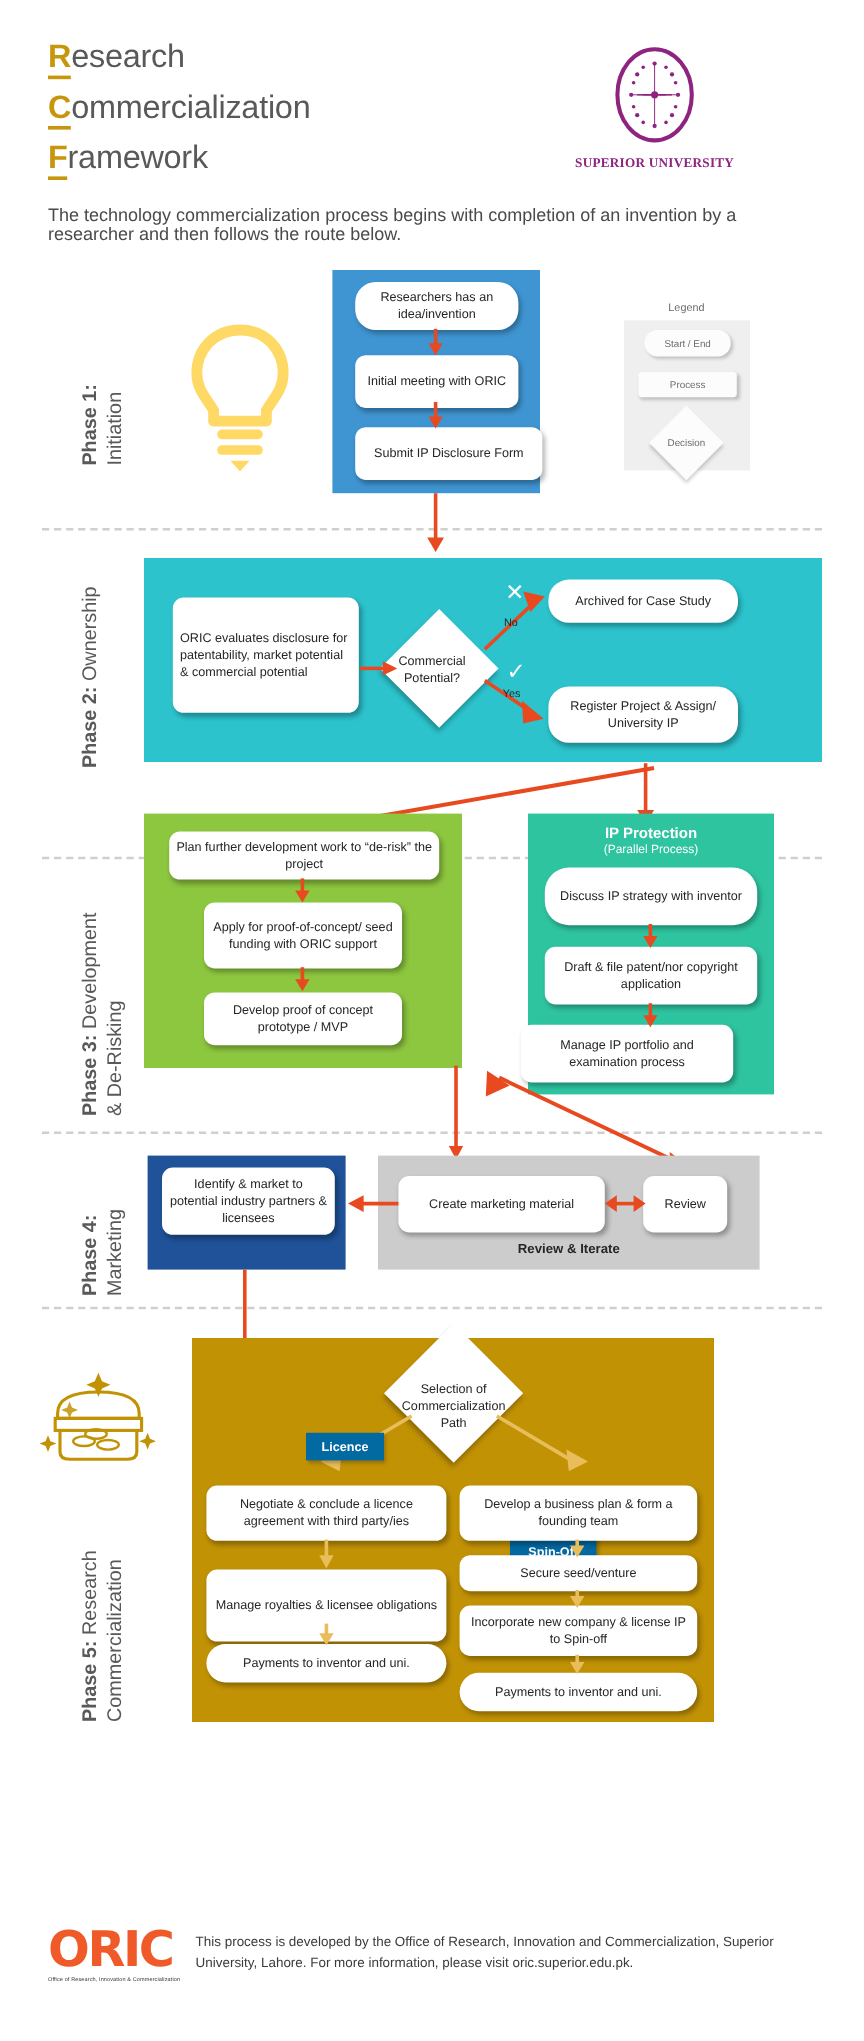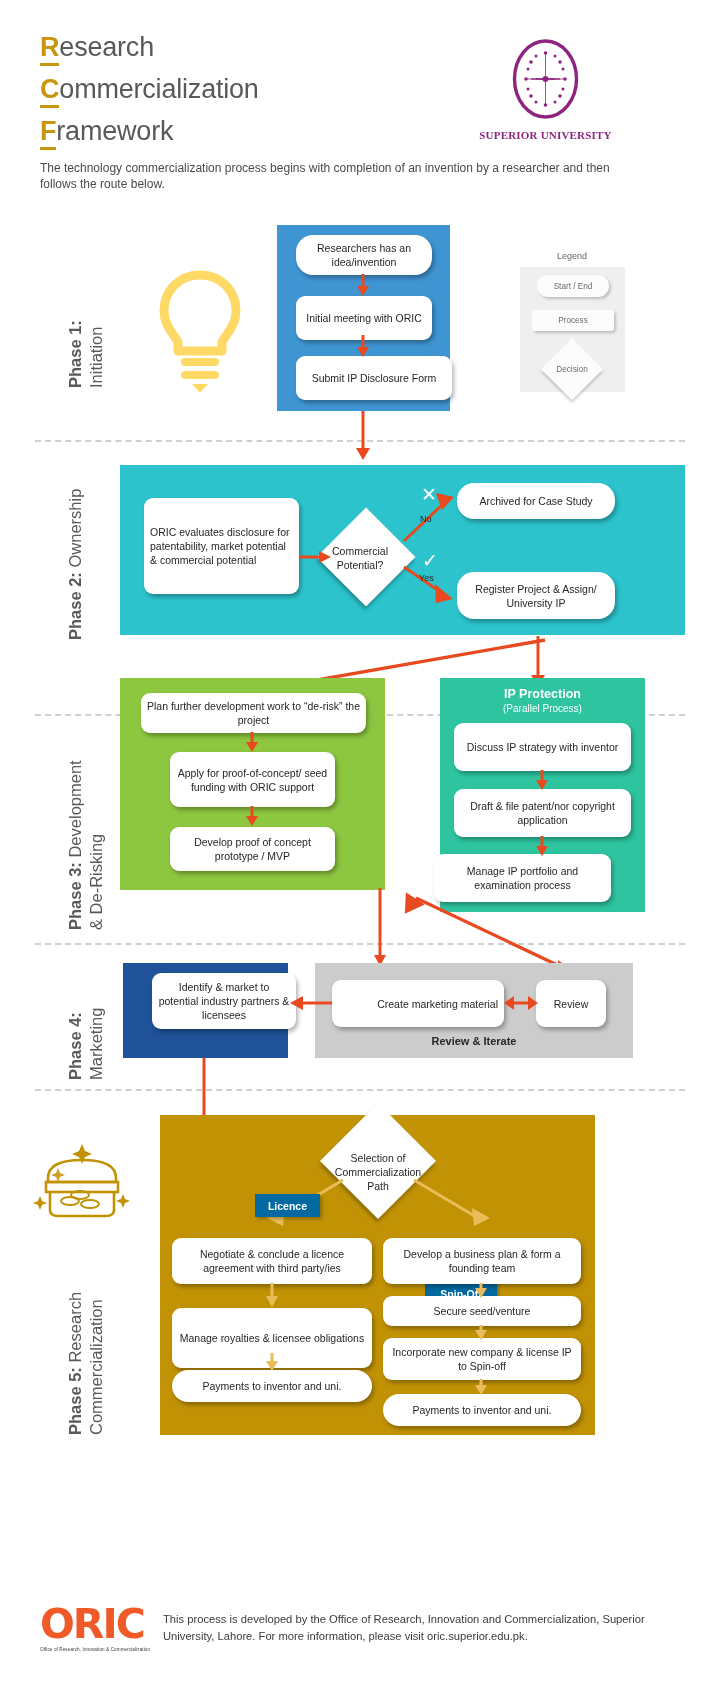--- a/index.html
+++ b/index.html
@@ -24,23 +24,23 @@
     white-space: nowrap;
   }
   .title-line .cap {
     color: #c8960c;
     font-weight: 700;
     border-bottom: 3px solid #c8960c;
     padding-bottom: 1px;
   }
   .intro {
     position: absolute;
-    left: 40px; top: 160px;
+    left: 40px; top: 172px;
     width: 574px;
-    font-size: 12px;
+    font-size: 15px;
     line-height: 16px;
     color: #4a4a4a;
   }
   .uni-logo {
     position: absolute;
     left: 478px; top: 36px;
     width: 135px; text-align: center;
   }
   .uni-name {
     font-family: "Liberation Serif", serif;
@@ -364,21 +364,21 @@
   <svg class="arrow-svg" style="left:242px; top:806px;" width="22" height="22">
     <line x1="10" y1="0" x2="10" y2="11" stroke="#e8491f" stroke-width="3"></line>
     <path d="M4 10 L 16 10 L 10 20 Z" fill="#e8491f"></path>
   </svg>
 
   <div class="sec-head" style="left:440px; top:686px; width:205px;">
     <div class="h1">IP Protection</div>
     <div class="h2">(Parallel Process)</div>
   </div>
 
-  <div class="node" style="left:454px; top:723px; width:177px; height:48px;">
+  <div class="node" style="left:454px; top:723px; width:177px; height:48px;border-radius:20px;">
     <span>Discuss IP strategy with inventor</span>
   </div>
   <div class="node" style="left:454px; top:789px; width:177px; height:48px;">
     <span>Draft &amp; file patent/nor copyright application</span>
   </div>
   <div class="node" style="left:434px; top:854px; width:177px; height:48px;">
     <span>Manage IP portfolio and examination process</span>
   </div>
 
   <svg class="arrow-svg" style="left:532px; top:770px;" width="22" height="22">
@@ -402,24 +402,24 @@
 
   <svg class="arrow-svg" style="left:400px; top:890px;" width="190" height="90">
     <line x1="16" y1="8" x2="172" y2="82" stroke="#e8491f" stroke-width="3.2"></line>
     <path d="M0 2 L 22 2 L 12 21 Z" fill="#e8491f" transform="rotate(155 11 11)"></path>
     <path d="M158 70 L 180 86 L 160 90 Z" fill="#e8491f"></path>
   </svg>
 
   <div class="panel" style="left:315px; top:963px; width:318px; height:95px; background:#cccccc;"></div>
   <div class="panel" style="left:123px; top:963px; width:165px; height:95px; background:#1f5299;"></div>
 
-  <div class="node" style="left:135px; top:973px; width:144px; height:56px;margin-left:17px;">
+  <div class="node" style="left:135px; top:973px; width:144px; height:56px;">
     <span>Identify &amp; market to potential industry partners &amp; licensees</span>
   </div>
-  <div class="node" style="left:332px; top:980px; width:172px; height:47px;justify-content:flex-end;">
+  <div class="node" style="left:332px; top:980px; width:172px; height:47px;">
     <span>Create marketing material</span>
   </div>
   <div class="node" style="left:536px; top:980px; width:70px; height:47px;">
     <span>Review</span>
   </div>
 
   <div class="band-caption" style="left:315px; top:1035px; width:318px;">Review  &amp; Iterate</div>
 
   <svg class="arrow-svg" style="left:288px; top:994px;" width="46" height="20">
     <line x1="44" y1="9" x2="14" y2="9" stroke="#e8491f" stroke-width="3"></line>

